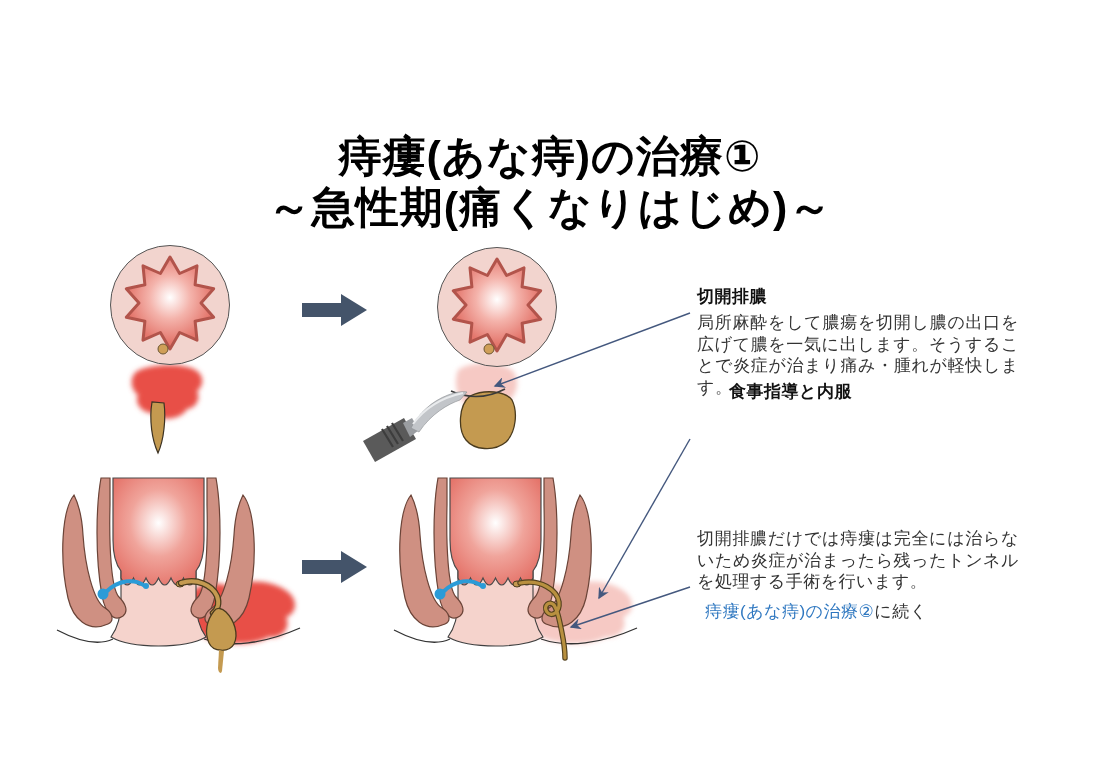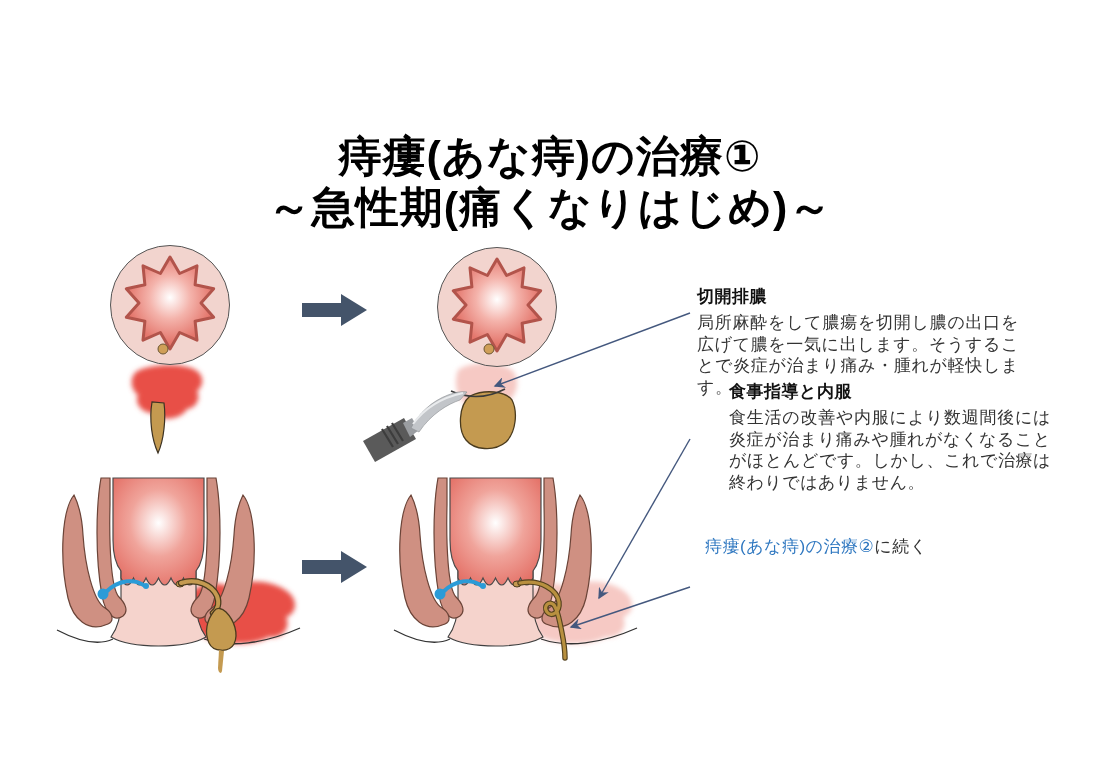--- a/index.html
+++ b/index.html
@@ -123,21 +123,21 @@
 
   <div class="annotations">
 
     <section class="ann" id="ann-1">
       <h2>切開排膿</h2>
       <p>局所麻酔をして膿瘍を切開し膿の出口を広げて膿を一気に出します。そうすることで炎症が治まり痛み・腫れが軽快します。</p>
     </section>
 
     <section class="ann" id="ann-2">
       <h2>食事指導と内服</h2>
-      <p>食生活の改善や内服により数週間後には炎症が治まり痛みや腫れがなくなることがほとんどです。しかし、これで治療は終わりではありません。</p>
     </section>
 
     <section class="ann" id="ann-3">
+      <p>切開排膿だけでは痔瘻は完全には治らないため炎症が治まったら残ったトンネルを処理する手術を行います。</p>
       <p class="linkline"><span class="link">痔瘻(あな痔)の治療②</span><span>に続く</span></p>
     </section>
 
   </div>
 </div>
 
 </body></html>

